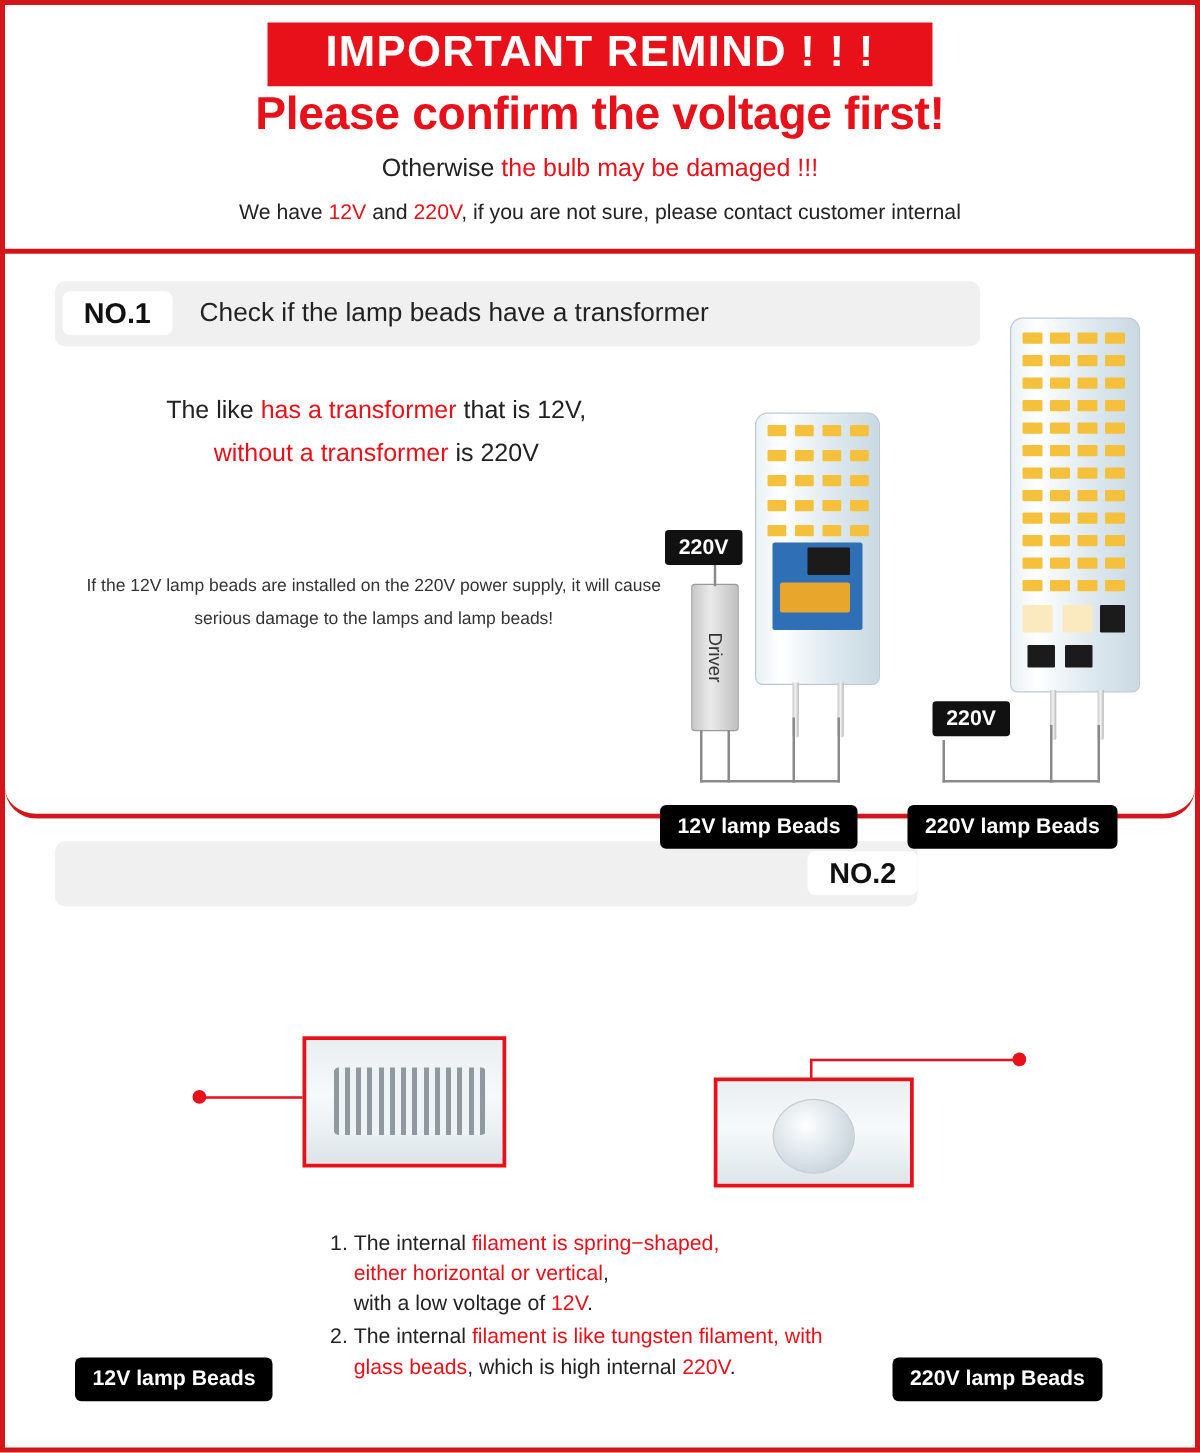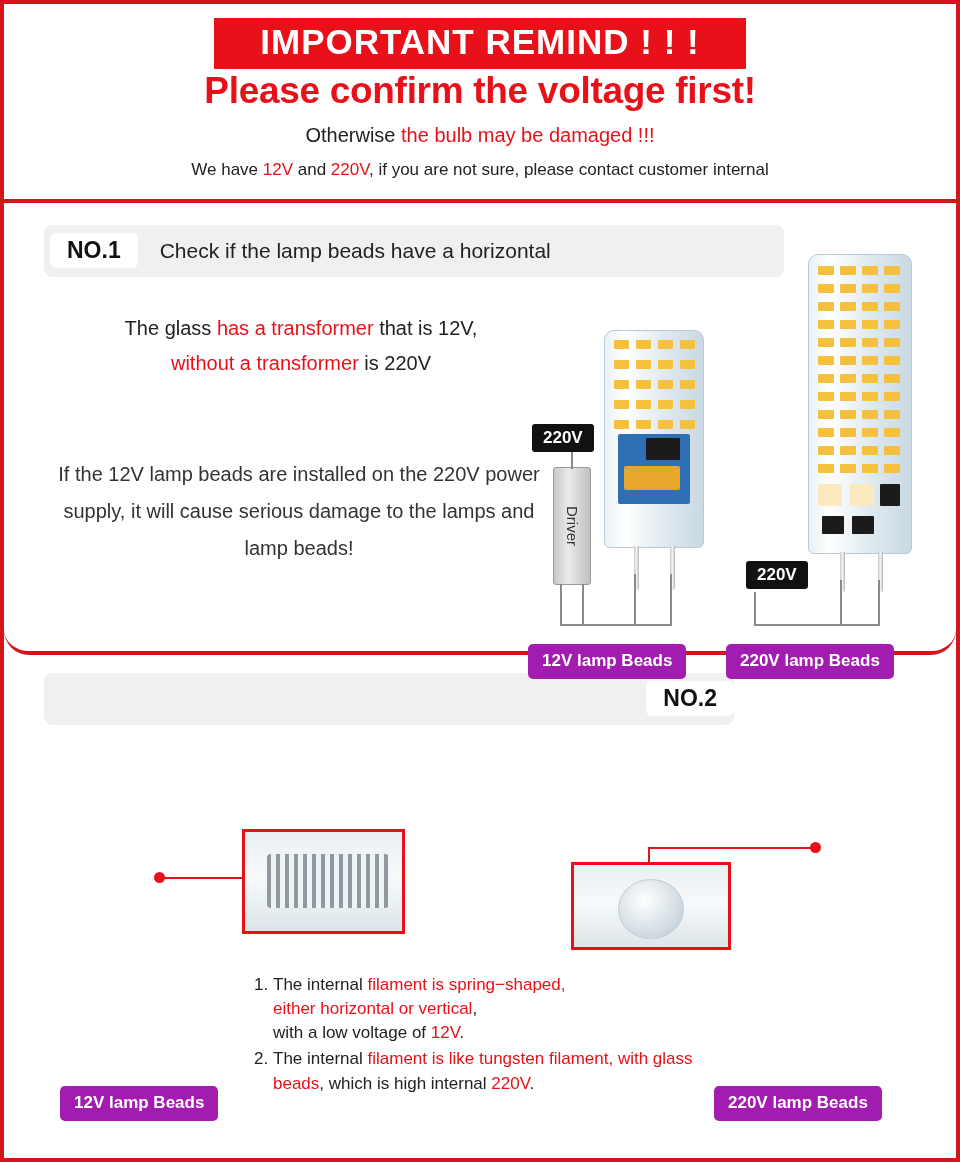--- a/index.html
+++ b/index.html
@@ -106,41 +106,41 @@
     font-size: 20px;
     line-height: 1.75;
     width: 470px;
     text-align: center;
   }
   .s1-text-b {
     position: absolute;
     left: 50px;
     top: 253px;
     width: 490px;
-    font-size: 20px;
+    font-size: 14px;
     line-height: 1.85;
     text-align: center;
     color: #333;
   }
 
   
   .blk-label {
     position: absolute;
     background: #111;
     color: #fff;
     font-size: 17px;
     font-weight: bold;
     padding: 4px 11px;
     border-radius: 3px;
     line-height: 1.2;
   }
   
   .cap {
     position: absolute;
-    background: #a21caf;
+    background: #000000;
     color: #fff;
     font-size: 17px;
     font-weight: bold;
     padding: 8px 14px;
     border-radius: 5px;
     white-space: nowrap;
     line-height: 1.1;
   }
 
   
@@ -243,21 +243,21 @@
 
   .list2 {
     position: absolute;
     left: 240px;
     top: 962px;
     width: 470px;
     font-size: 17px;
     line-height: 1.42;
     color: #222;
   }
-  .list2 ol { margin: 7px; padding-left: 22px; }
+  .list2 ol { margin: 17px; padding-left: 22px; }
   .list2 li { margin-bottom: 2px; }
 </style>
 </head>
 <body>
 
 <div class="page">
 
   <div class="header">
     <div class="banner">IMPORTANT REMIND ! ! !</div>
     <div class="headline">Please confirm the voltage first!</div>
@@ -266,25 +266,25 @@
     </div>
     <div class="sub2">
       <span>We have </span><span class="red">12V</span><span> and </span><span class="red">220V</span><span>, if you are not sure, please contact customer internal</span>
     </div>
   </div>
 
   <div class="section sec1">
 
     <div class="step-bar s1-bar">
       <div class="step-tag">NO.1</div>
-      <div class="step-title">Check if the lamp beads have a horizontal</div>
+      <div class="step-title">Check if the lamp beads have a transformer</div>
     </div>
 
     <div class="s1-text-a">
-      <span>The glass </span><span class="red">has a transformer</span><span> that is 12V,</span><br>
+      <span>The like </span><span class="red">has a transformer</span><span> that is 12V,</span><br>
       <span class="red">without a transformer</span><span> is 220V</span>
     </div>
 
     <div class="s1-text-b">If the 12V lamp beads are installed on the 220V power supply, it will cause serious damage to the lamps and lamp beads!</div>
   </div>
 
   <div class="section sec2">
 
     <div class="step-bar s2-bar">
       <div class="step-tag">NO.2</div>

